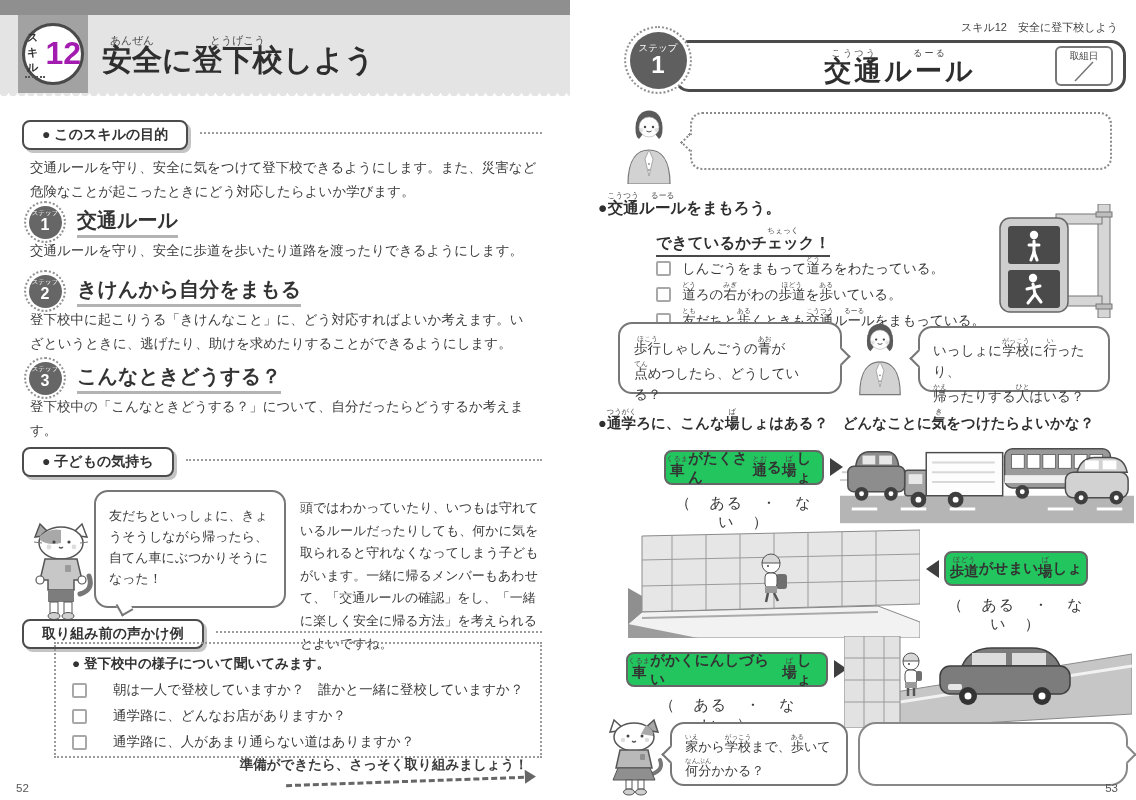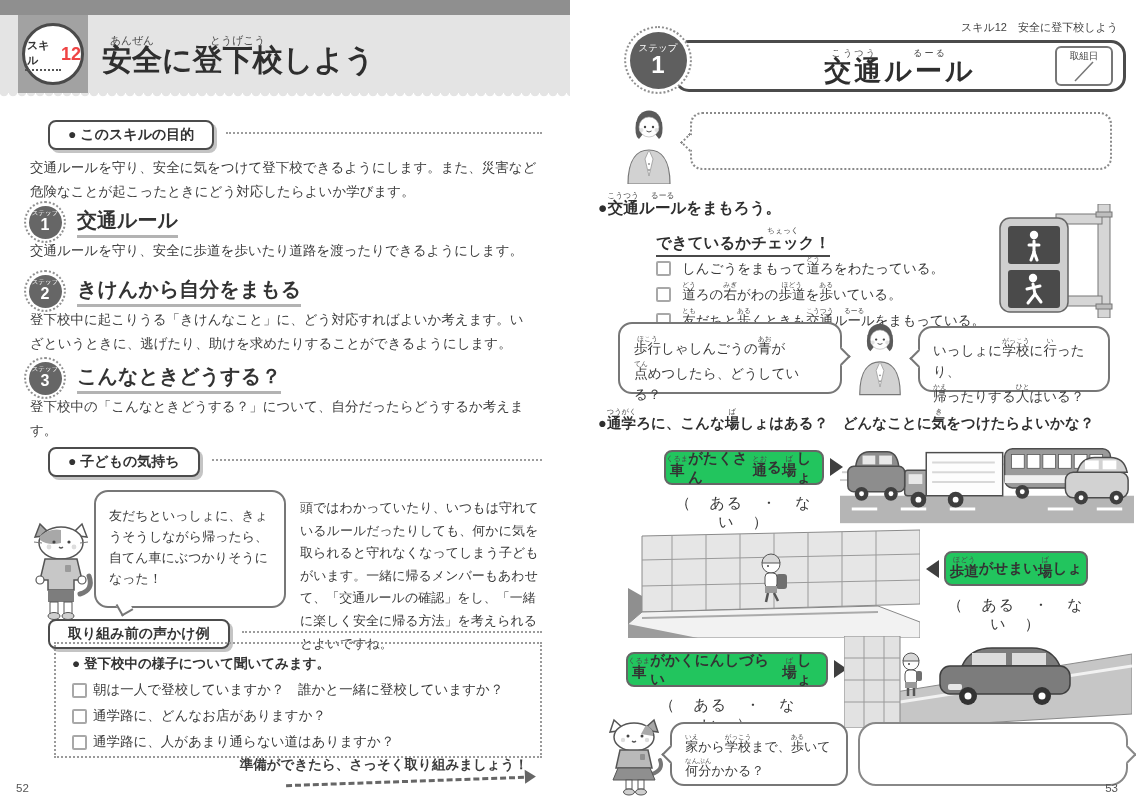--- a/index.html
+++ b/index.html
@@ -16,25 +16,25 @@
   .lp-topbar { position:absolute; left:0; top:0; width:570px; height:15px; background:#8f8f8f; }
   .lp-header { position:absolute; left:0; top:15px; width:570px; height:78px; background:#e4e4e4; }
   .lp-scallop { position:absolute; left:0; top:93px; width:570px; height:8px;
     background:radial-gradient(circle at 4px -1px, #e4e4e4 4px, transparent 4.6px);
     background-size:9px 8px; background-repeat:repeat-x; }
   .skill-block { position:absolute; left:18px; top:0; width:70px; height:78px; background:#a2a2a2;
     display:flex; align-items:center; justify-content:center; }
   .skill-circle { width:62px; height:62px; border-radius:50%; background:#fff; border:3px solid #4a4a4a;
     display:flex; align-items:center; justify-content:center; }
   .skill-word { font-size:11px; font-weight:bold; color:#333; border-bottom:2px dotted #555; padding:0 2px 1px; }
-  .skill-num { font-size:18px; font-weight:bold; color:#ef4444; line-height:1.05; }
+  .skill-num { font-size:32px; font-weight:bold; color:#a21caf; line-height:1.05; }
   .lp-title { position:absolute; left:102px; top:20px; font-size:30px; font-weight:bold; color:#2e2e2e; line-height:1; }
   .lp-title rt { font-size:0.36em; }
 
-  .label-row { position:absolute; left:48px; right:26px; display:flex; align-items:center; }
+  .label-row { position:absolute; left:22px; right:26px; display:flex; align-items:center; }
   .pill { background:#fff; border:2px solid #4c4c4c; border-radius:8px; box-shadow:3px 3px 0 #c4c4c4;
     font-weight:bold; font-size:14px; padding:4px 18px; color:#333; white-space:nowrap; }
   .leader { flex:1; margin-left:12px; border-bottom:2.5px dotted #9c9c9c; transform:translateY(-2px); }
 
   .lp-p { position:absolute; left:30px; width:507px; font-size:13.5px; line-height:1.78; color:#3d3d3d; }
 
   .step-head { position:absolute; left:24px; display:flex; align-items:center; gap:11px; }
   .step-ring { width:42px; height:42px; border:2px dotted #8f8f8f; border-radius:50%;
     display:flex; align-items:center; justify-content:center; background:#fff; flex:none; }
   .step-circle { width:33px; height:33px; background:#666; border-radius:50%; color:#fff;
@@ -51,21 +51,21 @@
   .tail-l { position:absolute; left:-8px; top:24px; width:13px; height:13px; background:#fff;
     border-bottom:2px solid #777; border-left:2px solid #777; transform:rotate(45deg); }
 
   .cat1 { position:absolute; left:24px; top:518px; width:74px; height:102px; }
   .feel-bubble { left:94px; top:490px; width:192px; height:118px; padding:13px 13px; font-size:13px; line-height:1.62; }
   .feel-note { position:absolute; left:300px; top:497px; width:246px; font-size:13px; line-height:1.74; }
 
   .voice-box { position:absolute; left:54px; right:26px; top:642px; height:116px;
     border:2.5px dotted #9a9a9a; padding:11px 16px; }
   .voice-heading { font-size:13.5px; font-weight:bold; color:#333; }
-  .voice-item { display:flex; align-items:center; gap:6px; margin-top:8px; font-size:13.5px; }
+  .voice-item { display:flex; align-items:center; gap:26px; margin-top:8px; font-size:13.5px; }
   .cb { width:15px; height:15px; border:2px solid #a8a8a8; border-radius:2px; background:#fff; flex:none; }
 
   .cta-text { position:absolute; right:40px; top:756px; font-size:13.5px; font-weight:bold; color:#3c3c3c; }
   .cta-arrow { position:absolute; right:44px; top:780px; width:238px; border-top:3.5px dashed #666; transform:rotate(-2deg); }
   .cta-arrow:after { content:""; position:absolute; right:-12px; top:-9px; width:0; height:0;
     border-left:11px solid #666; border-top:7px solid transparent; border-bottom:7px solid transparent; }
   .pagenum { position:absolute; bottom:6px; font-size:11.5px; color:#555; }
   .pn-l { left:16px; } .pn-r { right:18px; }
 
   

